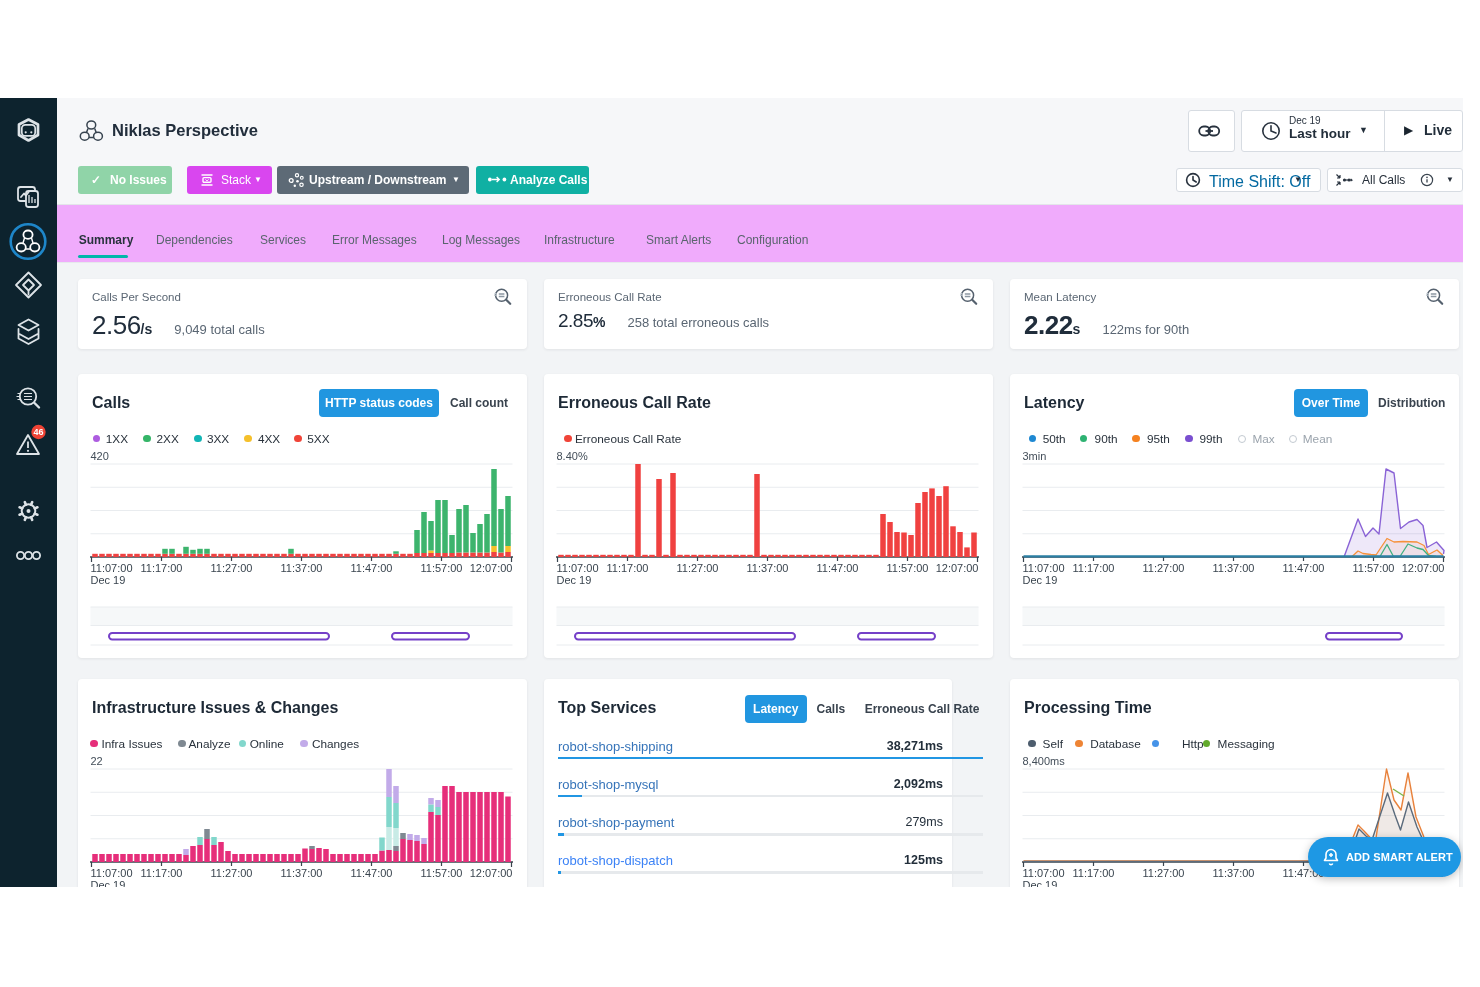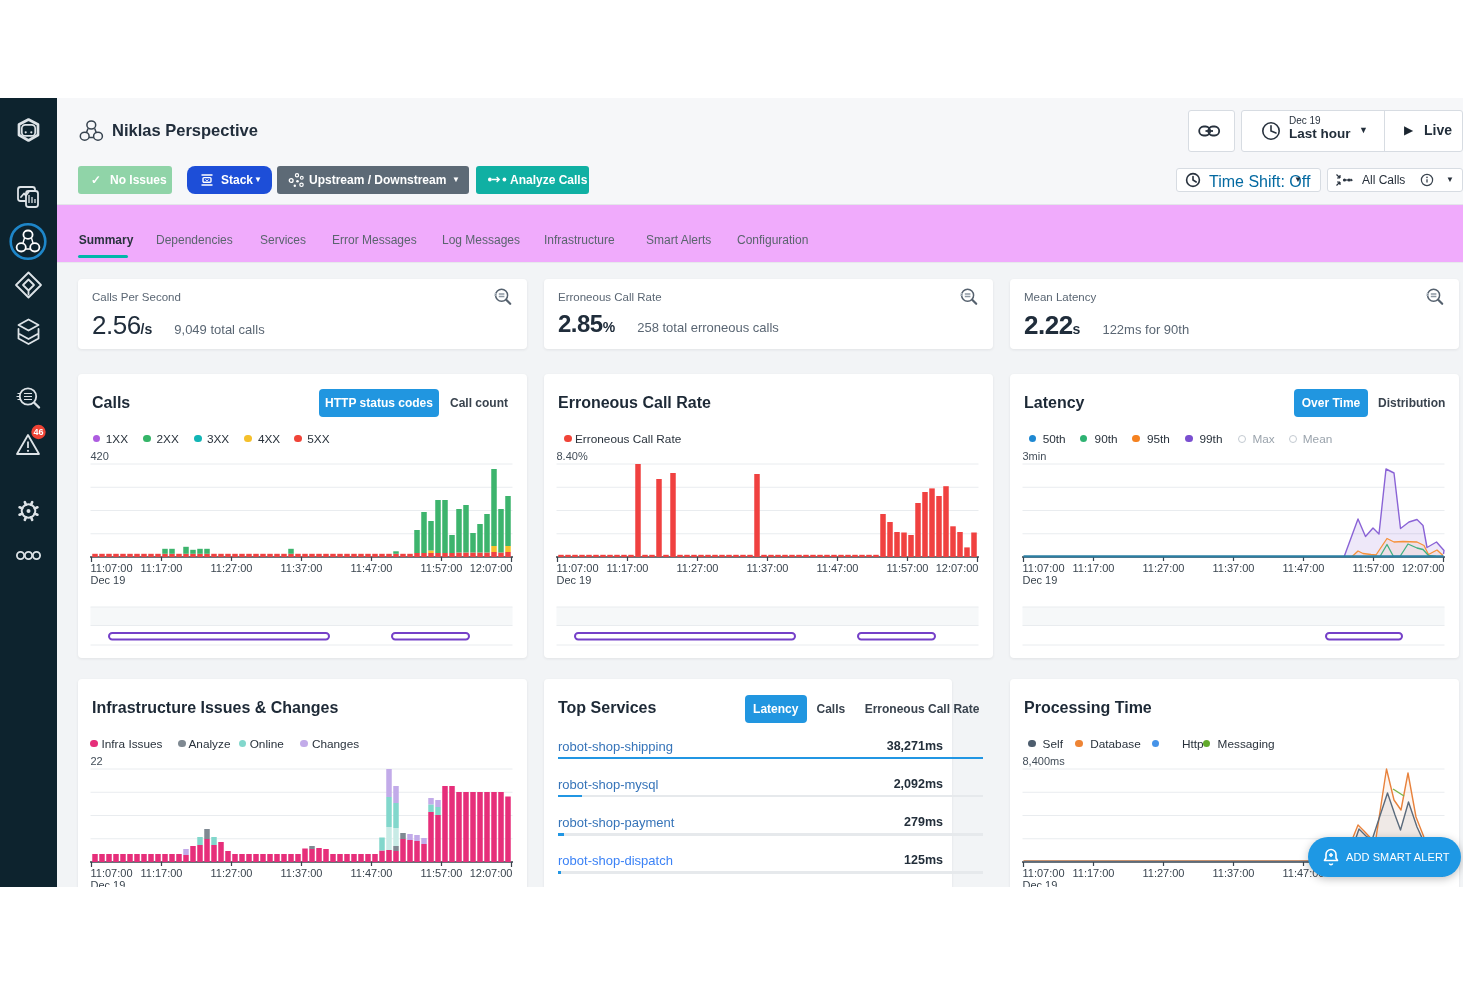--- a/index.html
+++ b/index.html
@@ -65,21 +65,21 @@
         <ellipse cx="12.3" cy="6" rx="4.4" ry="4" fill="none" stroke="#37434f" stroke-width="1.5"></ellipse>
         <ellipse cx="5.7" cy="17.2" rx="4.4" ry="4" fill="none" stroke="#37434f" stroke-width="1.5"></ellipse>
         <ellipse cx="19" cy="17.2" rx="4.4" ry="4" fill="none" stroke="#37434f" stroke-width="1.5"></ellipse>
         <path d="M9 9.5 l-1.5 4 M15.7 9.5 l1.5 4 M10 18.5 h5" fill="none" stroke="#37434f" stroke-width="1.5"></path>
       </svg>
       <div class="abs" style="left:55px;top:23px;font-size:16.5px;font-weight:700;color:#222e3c">Niklas Perspective</div>
       <div style="top:68px;height:28px;position:absolute;border-radius:3px;font-size:12px;font-weight:700;color:#fff;white-space:nowrap;left:21px;width:94px;background:#90d4a8">
         <span style="position:absolute;left:13px;top:7px">✓</span>
         <span style="position:absolute;left:32px;top:7px">No Issues</span>
       </div>
-      <div style="top:68px;height:28px;position:absolute;border-radius:8px;font-size:12px;font-weight:700;color:#fff;white-space:nowrap;left:130px;width:85px;background:#1d4ed8">
+      <div style="top:68px;height:28px;position:absolute;border-radius:3px;font-size:12px;font-weight:400;color:#fff;white-space:nowrap;left:130px;width:85px;background:#d946ef">
         <svg style="left:12px;top:6px" width="16" height="16" viewBox="0 0 16 16">
           <path d="M2.5 3 h11 M2.5 13 h11" stroke="#fff" stroke-width="1.6"></path>
           <rect x="4" y="5.6" width="8" height="4.6" rx="1" fill="none" stroke="#fff" stroke-width="1.4"></rect>
           <path d="M6.5 7.4 l1.5 1.5 1.5-1.5" fill="none" stroke="#fff" stroke-width="1"></path>
         </svg>
         <span style="position:absolute;left:34px;top:7px">Stack</span>
         <span style="position:absolute;left:67px;top:9px;font-size:8px">▼</span>
       </div>
       <div style="top:68px;height:28px;position:absolute;border-radius:3px;font-size:12px;font-weight:700;color:#fff;white-space:nowrap;left:220px;width:192px;background:#5d6a76">
         <svg style="left:11px;top:6px" width="17" height="17" viewBox="0 0 17 17">
@@ -157,21 +157,21 @@
       <div class="abs" style="left:14px;top:31px;white-space:nowrap"><span style="font-size:26px;font-weight:400;color:#202d3b;letter-spacing:-0.5px">2.56</span><span style="font-size:14px;font-weight:700;color:#202d3b">/s</span><span style="font-size:13px;color:#5a6673;margin-left:22px">9,049 total calls</span></div>
       <svg style="left:415px;top:8px" width="20" height="20" viewBox="0 0 20 20">
         <circle cx="8.6" cy="8.2" r="6" fill="none" stroke="#55616e" stroke-width="1.5"></circle>
         <path d="M13.2 12.8 l4 4" stroke="#55616e" stroke-width="2.2" stroke-linecap="round"></path>
         <path d="M5.8 7 h5.6 M5.8 9.4 h5.6" stroke="#8d98a3" stroke-width="1.5"></path>
         <path d="M1.5 6.5 h2 M1 8.2 h2.5" stroke="#b9c1c9" stroke-width="1.2"></path>
       </svg>
     </div>
     <div class="card" style="left:544px;top:181px;width:449px;height:70px">
       <div class="abs" style="left:14px;top:12px;font-size:11.5px;color:#5a6673">Erroneous Call Rate</div>
-      <div class="abs" style="left:14px;top:31px;white-space:nowrap"><span style="font-size:24px;font-weight:700;color:#202d3b;letter-spacing:-0.5px">2.85</span><span style="font-size:14px;font-weight:700;color:#202d3b">%</span><span style="font-size:13px;color:#5a6673;margin-left:22px">258 total erroneous calls</span></div>
+      <div class="abs" style="left:14px;top:31px;white-space:nowrap"><span style="font-size:19px;font-weight:400;color:#202d3b;letter-spacing:-0.5px">2.85</span><span style="font-size:14px;font-weight:700;color:#202d3b">%</span><span style="font-size:13px;color:#5a6673;margin-left:22px">258 total erroneous calls</span></div>
       <svg style="left:415px;top:8px" width="20" height="20" viewBox="0 0 20 20">
         <circle cx="8.6" cy="8.2" r="6" fill="none" stroke="#55616e" stroke-width="1.5"></circle>
         <path d="M13.2 12.8 l4 4" stroke="#55616e" stroke-width="2.2" stroke-linecap="round"></path>
         <path d="M5.8 7 h5.6 M5.8 9.4 h5.6" stroke="#8d98a3" stroke-width="1.5"></path>
         <path d="M1.5 6.5 h2 M1 8.2 h2.5" stroke="#b9c1c9" stroke-width="1.2"></path>
       </svg>
     </div>
     <div class="card" style="left:1010px;top:181px;width:449px;height:70px">
       <div class="abs" style="left:14px;top:12px;font-size:11.5px;color:#5a6673">Mean Latency</div>
       <div class="abs" style="left:14px;top:31px;white-space:nowrap"><span style="font-size:26px;font-weight:700;color:#202d3b;letter-spacing:-0.5px">2.22</span><span style="font-size:14px;font-weight:700;color:#202d3b">s</span><span style="font-size:13px;color:#5a6673;margin-left:22px">122ms for 90th</span></div>
@@ -577,21 +577,21 @@
       <div class="ttog" style="left:272.5px;top:16px;line-height:28px">Calls</div>
       <div class="ttog" style="left:320.7px;top:16px;line-height:28px">Erroneous Call Rate</div>
       <div class="abs" style="left:14px;top:59.5px;font-size:13px;color:#3674b9">robot-shop-shipping</div>
       <div class="abs" style="right:9px;top:59.5px;font-size:12.5px;font-weight:700;color:#232f3b">38,271ms</div>
       <div class="abs" style="left:14px;top:77.5px;width:425px;height:2.5px;background:#2196e3"></div>
       <div class="abs" style="left:14px;top:97.8px;font-size:13px;color:#3674b9">robot-shop-mysql</div>
       <div class="abs" style="right:9px;top:97.8px;font-size:12.5px;font-weight:700;color:#232f3b">2,092ms</div>
       <div class="abs" style="left:14px;top:115.8px;width:425px;height:2.5px;background:#e6e9ec"></div>
       <div class="abs" style="left:14px;top:115.8px;width:24px;height:2.5px;background:#2196e3"></div>
       <div class="abs" style="left:14px;top:136.1px;font-size:13px;color:#3674b9">robot-shop-payment</div>
-      <div class="abs" style="right:9px;top:136.1px;font-size:12.5px;font-weight:700;color:#232f3b">279ms</div>
+      <div class="abs" style="right:9px;top:136.1px;font-size:12.5px;font-weight:400;color:#232f3b">279ms</div>
       <div class="abs" style="left:14px;top:154.1px;width:425px;height:2.5px;background:#e6e9ec"></div>
       <div class="abs" style="left:14px;top:154.1px;width:6px;height:2.5px;background:#2196e3"></div>
       <div class="abs" style="left:14px;top:174.39999999999998px;font-size:13px;color:#3b82f6">robot-shop-dispatch</div>
       <div class="abs" style="right:9px;top:174.39999999999998px;font-size:12.5px;font-weight:700;color:#232f3b">125ms</div>
       <div class="abs" style="left:14px;top:192.39999999999998px;width:425px;height:2.5px;background:#e6e9ec"></div>
       <div class="abs" style="left:14px;top:192.39999999999998px;width:3px;height:2.5px;background:#2196e3"></div>
     </div>
 <div class="card" style="left:1010px;top:581px;width:449px;height:240px">
       <div class="ct">Processing Time</div>
       <i class="dot" style="left:18.4px;top:60.5px;background:#4d5d6e"></i>
@@ -630,14 +630,14 @@
         <polyline points="13.5,182.4 334.0,182.4 338.0,182.0 349.0,150.0 356.0,157.0 362.0,161.0 377.5,114.0 385.0,136.0 390.5,151.0 398.5,123.0 407.0,148.0 413.0,161.0 419.0,182.4 433.5,182.4" fill="none" stroke="#5b6b7c" stroke-width="1.4" stroke-linejoin="round"></polyline>
         <polyline points="383,110 394,117" fill="none" stroke="#7ab648" stroke-width="1.4"></polyline>
       </svg>
     </div>
 <div class="abs" style="left:1308px;top:739px;width:153px;height:40px;border-radius:20px;background:#1e98e4;box-shadow:0 2px 8px rgba(0,0,0,.25)">
 <svg style="left:13px;top:10px" width="20" height="20" viewBox="0 0 20 20">
 <path d="M10 2.5 a5 5 0 0 1 5 5 v3.5 l1.5 2.5 h-13 l1.5-2.5 V7.5 a5 5 0 0 1 5-5 z" fill="none" stroke="#fff" stroke-width="1.6" stroke-linejoin="round"></path>
 <path d="M8.3 16.5 a1.8 1.8 0 0 0 3.4 0" fill="none" stroke="#fff" stroke-width="1.5"></path>
 <path d="M10 6 v4 M8 8 h4" stroke="#fff" stroke-width="1.5"></path>
       </svg>
-<span style="position:absolute;left:38px;top:14px;font-size:11px;font-weight:400;color:#fff;letter-spacing:0.1px;white-space:nowrap">ADD SMART ALERT</span>
+<span style="position:absolute;left:38px;top:14px;font-size:11px;font-weight:700;color:#fff;letter-spacing:0.1px;white-space:nowrap">ADD SMART ALERT</span>
     </div>
 </div>
 </body></html>

